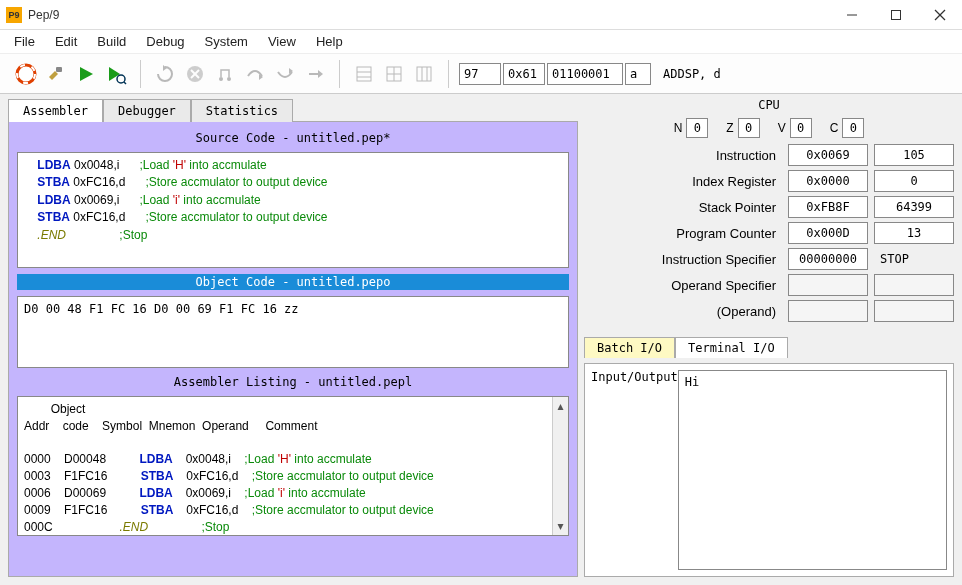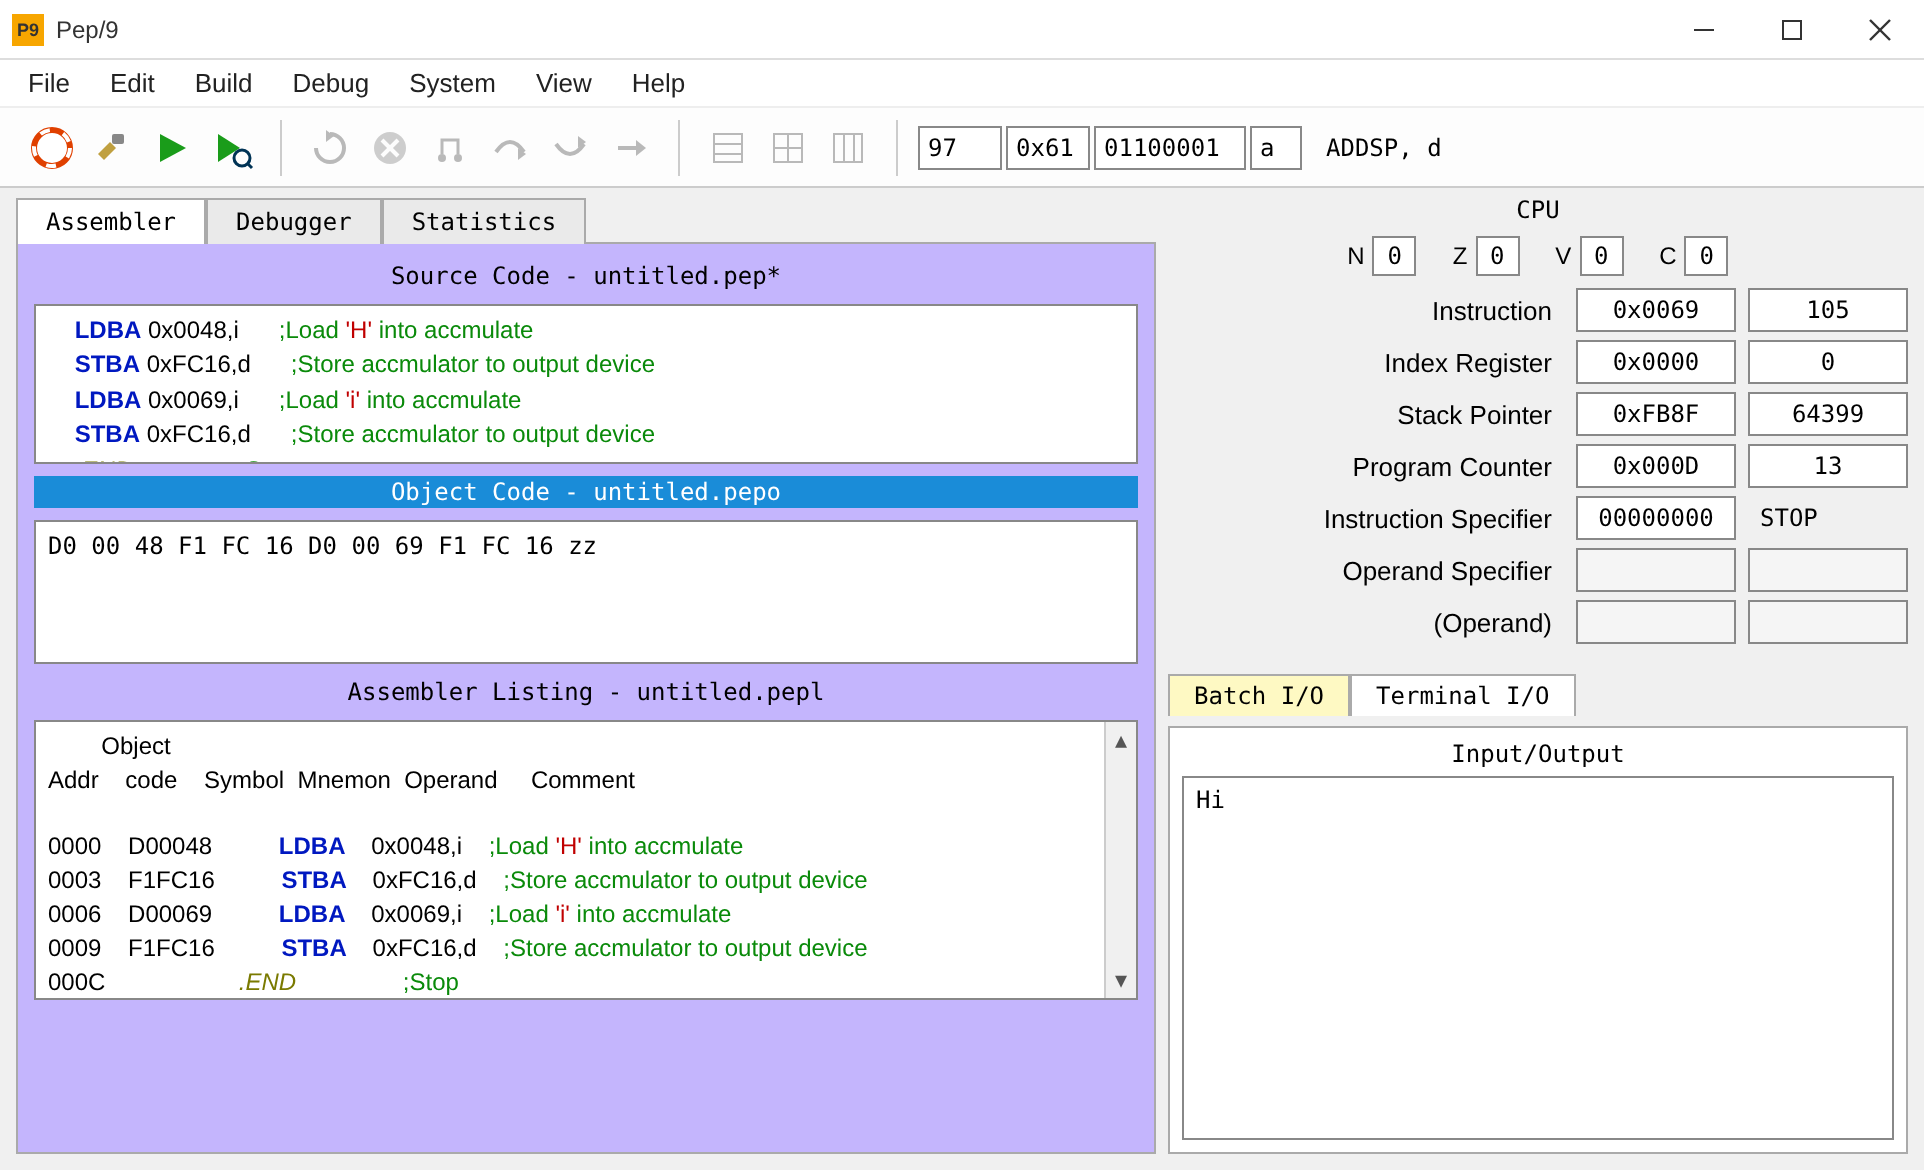--- a/index.html
+++ b/index.html
@@ -22,21 +22,21 @@
 .content { flex:1; display:flex; padding:4px 8px 8px 8px; gap:6px;}
 .left-pane { flex:1; display:flex; flex-direction:column;}
 .tabs { display:flex; gap:0;}
 .tab { padding:4px 14px; border:1px solid #aaa; border-bottom:none; background:#f0f0f0; font-family:Consolas,monospace; position:relative; top:1px;}
 .tab.active { background:#fff; z-index:2;}
 .tab:not(.active){ background:#eaeaea;}
 .left-body { border:1px solid #aaa; background:#c4b5fd; flex:1; padding:8px; display:flex; flex-direction:column; gap:6px; overflow:hidden;}
 .section-title { text-align:center; font-family:Consolas,monospace; font-size:12px; padding:1px 0;}
 .section-title.blue { background:#1a8cd8; color:#fff;}
 .code-box { border:1px solid #888; background:#fff; padding:4px 6px; font-family:Consolas,monospace; font-size:12px; line-height:1.45; overflow:auto;}
-.code-box.src { height:80px;}
+.code-box.src { height:116px;}
 .code-box.obj { height:72px;}
 .listing-wrap { border:1px solid #888; background:#fff; height:140px; display:flex;}
 .listing { flex:1; padding:4px 6px; font-family:Consolas,monospace; font-size:12px; line-height:1.4; overflow:auto; white-space:pre;}
 .scroll-stub { width:16px; background:#f0f0f0; border-left:1px solid #ccc; display:flex; flex-direction:column; align-items:center; padding:2px 0; color:#555; font-size:10px;}
 .kw { color:#0018c0; font-weight:bold;}
 .cm { color:#0a8a0a;}
 .str { color:#c00000;}
 .dir { color:#7a7a00; font-style:italic;}
 .right-pane { width:370px; display:flex; flex-direction:column; gap:6px;}
 .cpu-title { text-align:center; font-family:Consolas,monospace; font-size:12px;}
@@ -44,21 +44,21 @@
 .flag { display:flex; align-items:center; gap:4px; font-family:Consolas,monospace; font-size:13px;}
 .flagbox { width:22px; height:20px; border:1px solid #888; background:#fff; display:flex; align-items:center; justify-content:center; font-family:Consolas,monospace;}
 .reg-grid { display:grid; grid-template-columns: 1fr 80px 80px; gap:4px 6px; align-items:center;}
 .reg-label { text-align:right; font-size:13px; padding-right:6px;}
 .reg-val { height:22px; border:1px solid #888; background:#fff; display:flex; align-items:center; justify-content:center; font-family:Consolas,monospace;}
 .reg-val.empty { background:#f5f5f5;}
 .reg-text { height:22px; display:flex; align-items:center; padding-left:6px; font-family:Consolas,monospace;}
 .io-tabs { display:flex; margin-top:8px;}
 .io-tab { padding:3px 12px; border:1px solid #aaa; border-bottom:none; font-family:Consolas,monospace; background:#fef9c3; position:relative; top:1px;}
 .io-tab.active { background:#fff; z-index:2;}
-.io-panel { border:1px solid #aaa; background:#fff; flex:1; display:flex; flex-direction:column; padding:6px;}
+.io-panel { border:1px solid #aaa; background:#fff; flex:1; display:flex; padding:6px;}
 .io-title { text-align:center; font-family:Consolas,monospace; margin-bottom:4px;}
 .io-box { flex:1; border:1px solid #888; background:#fff; padding:4px 6px; font-family:Consolas,monospace;}
 svg { display:block;}
 </style>
 </head>
 <body>
 
 <div class="titlebar">
   <span class="app-icon">P9</span>
   <span class="title">Pep/9</span>

